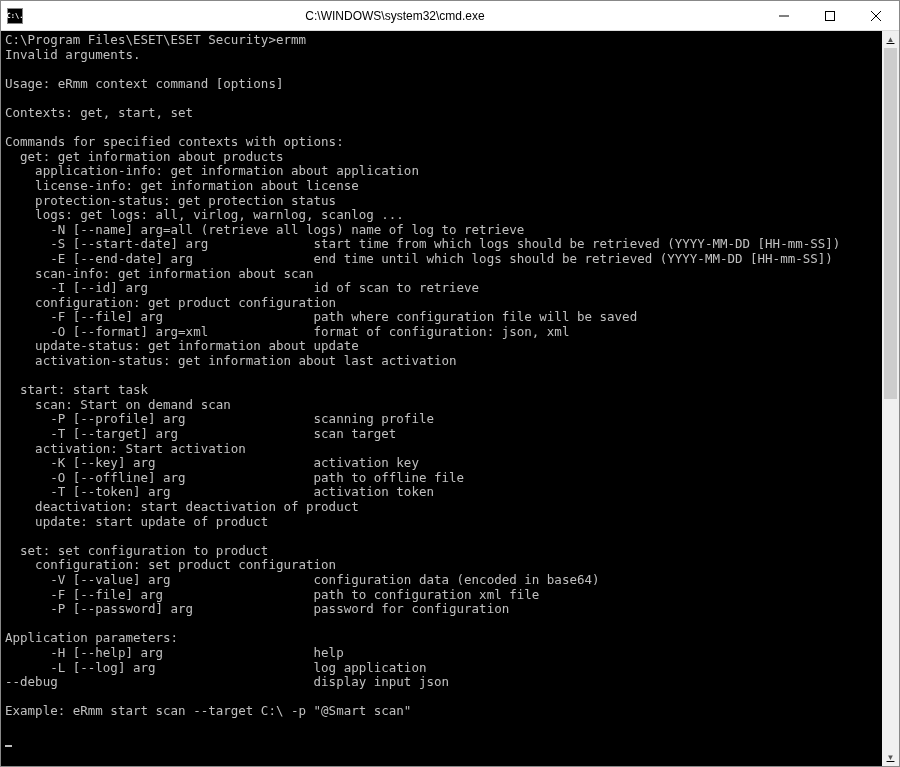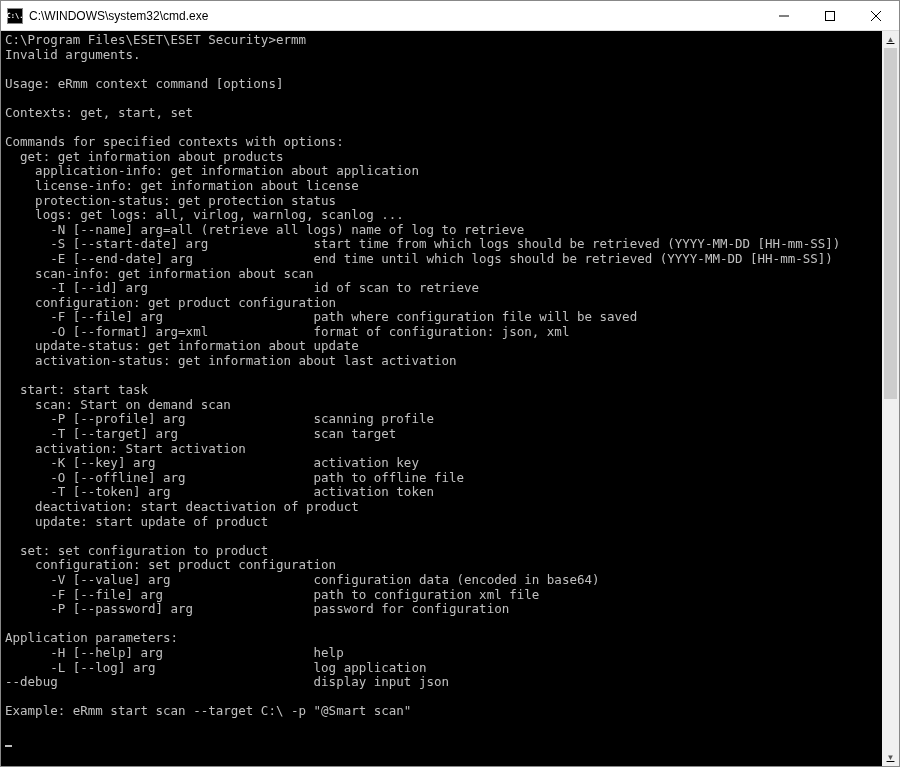--- a/index.html
+++ b/index.html
@@ -37,20 +37,21 @@
       justify-content: center;
       background: #000;
       color: #fff;
       font-size: 7px;
       font-family: "Consolas", monospace;
       font-weight: bold;
       border: 1px solid #888;
     }
     .titlebar .title-text {
       flex: 1;
+      text-align: center;
     }
     .win-controls {
       display: flex;
       height: 100%;
     }
     .win-btn {
       width: 46px;
       height: 100%;
       display: flex;
       align-items: center;

